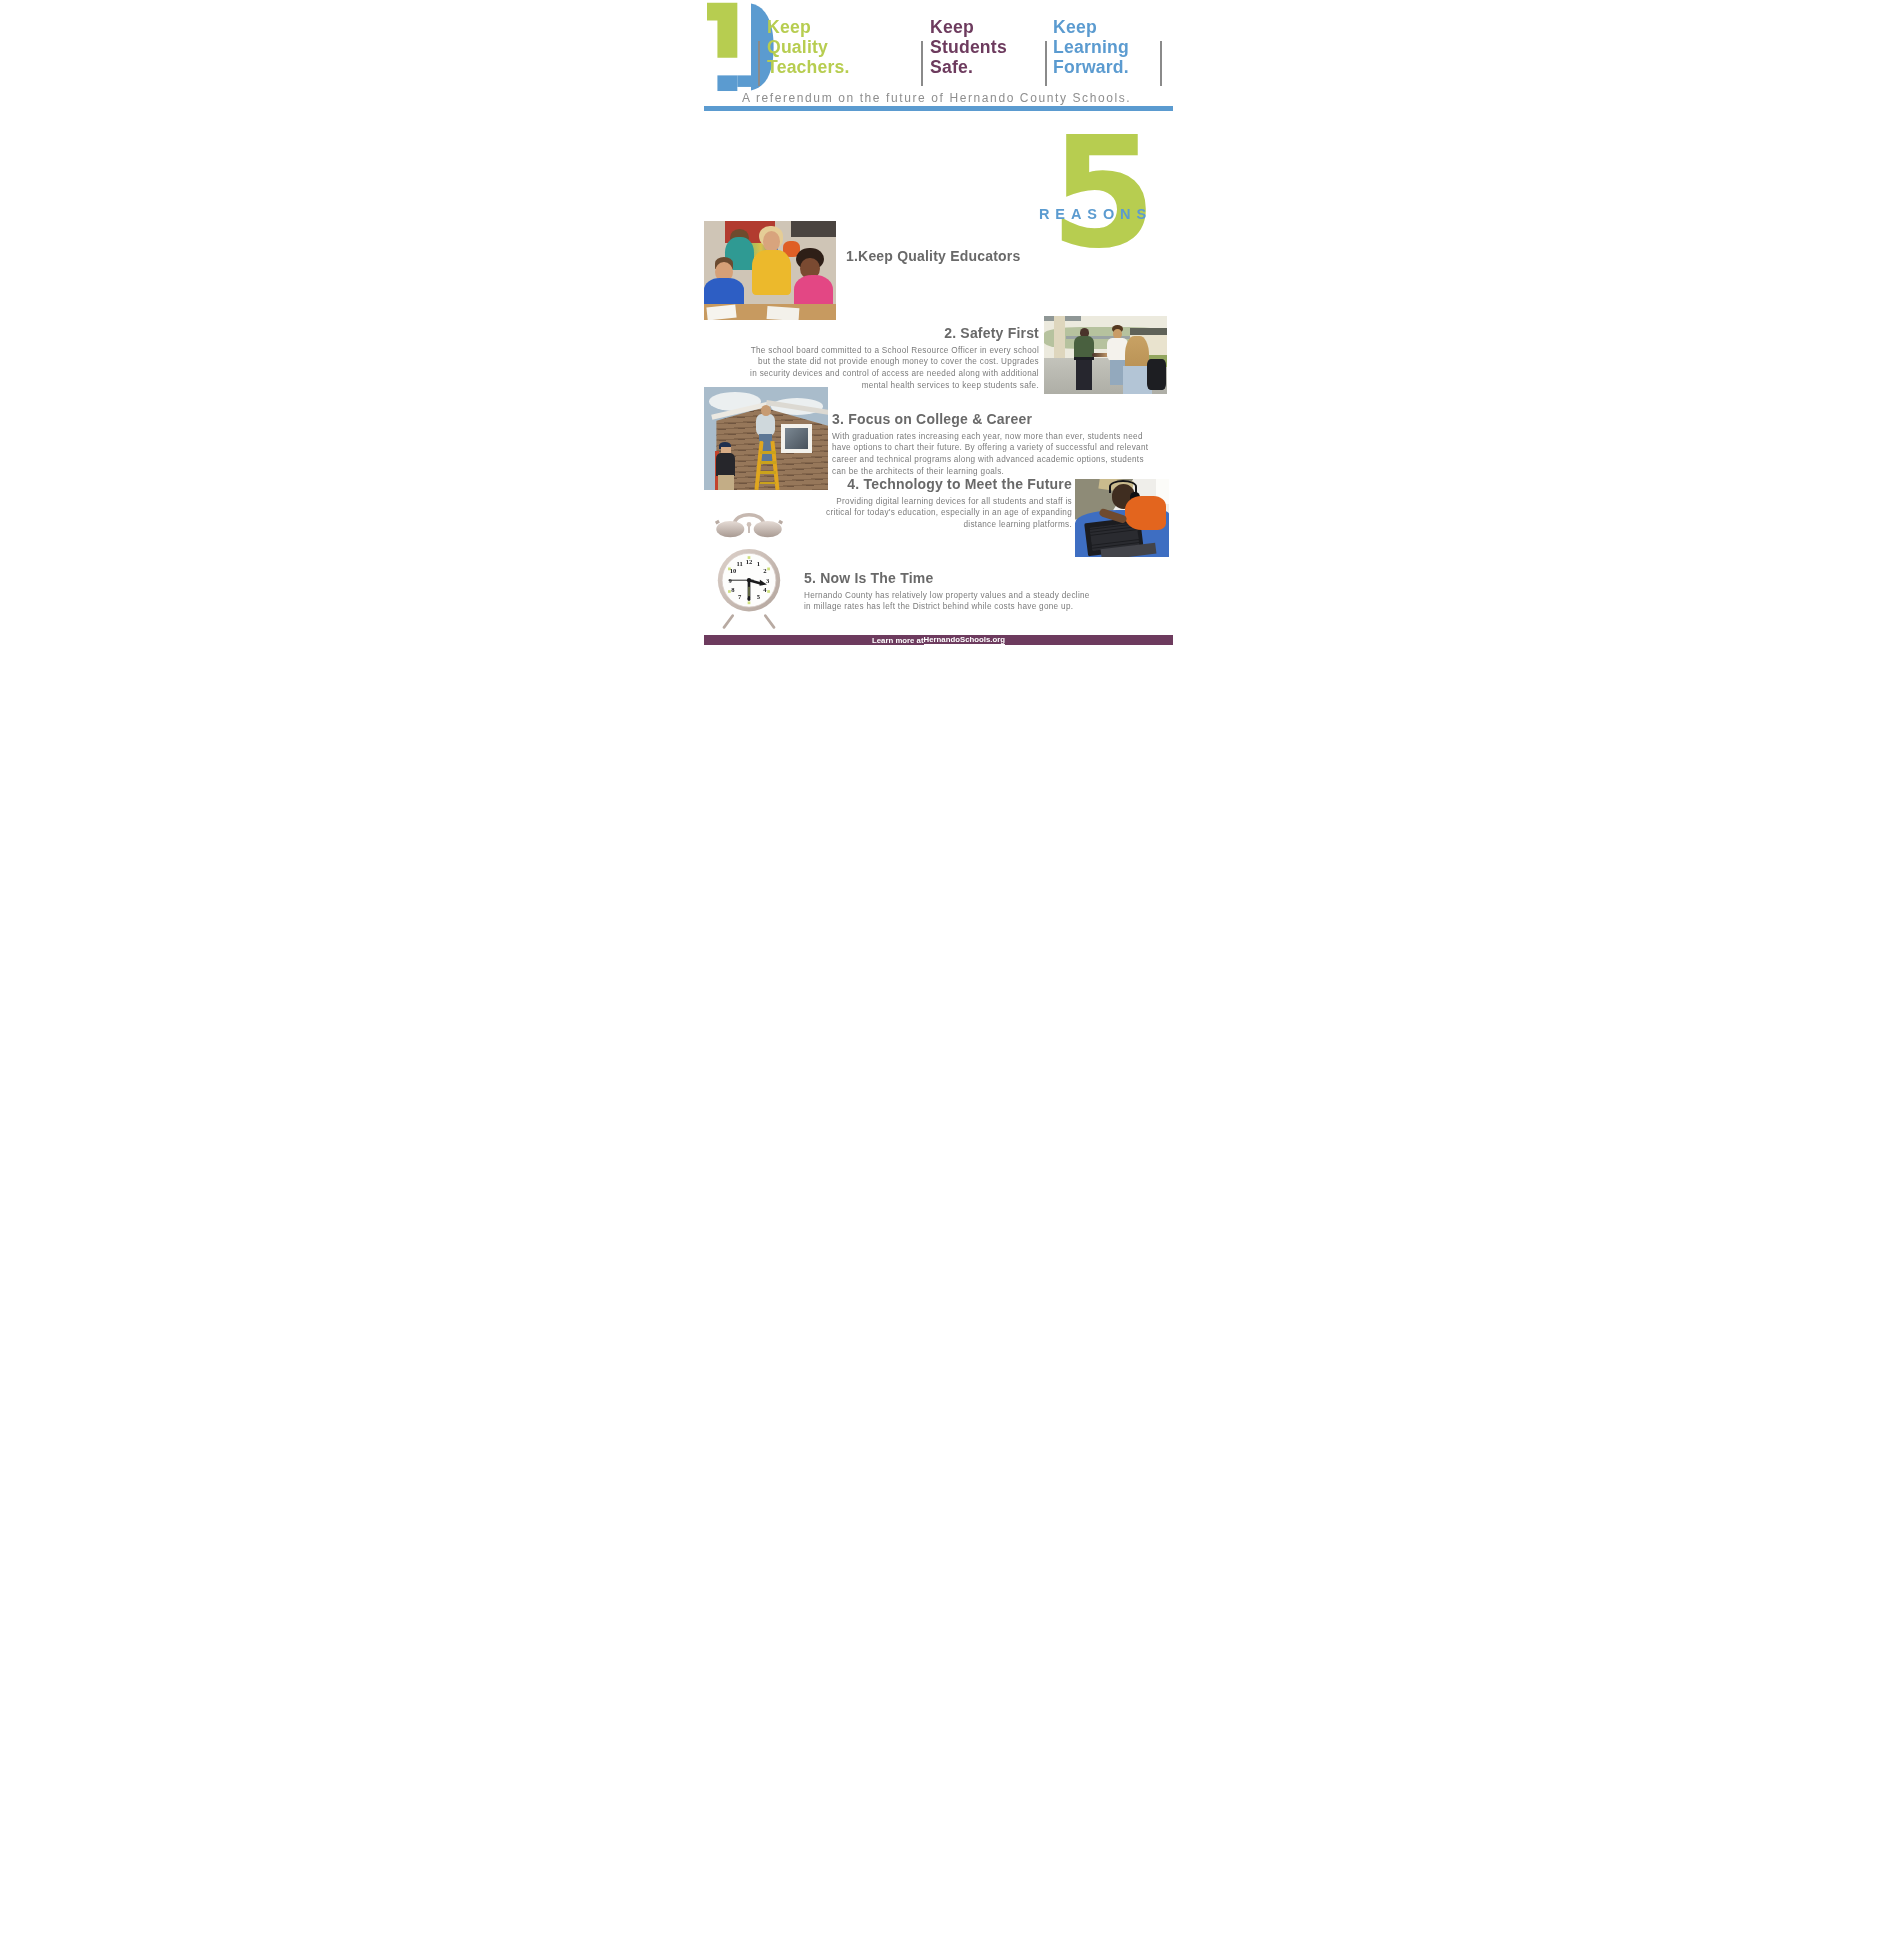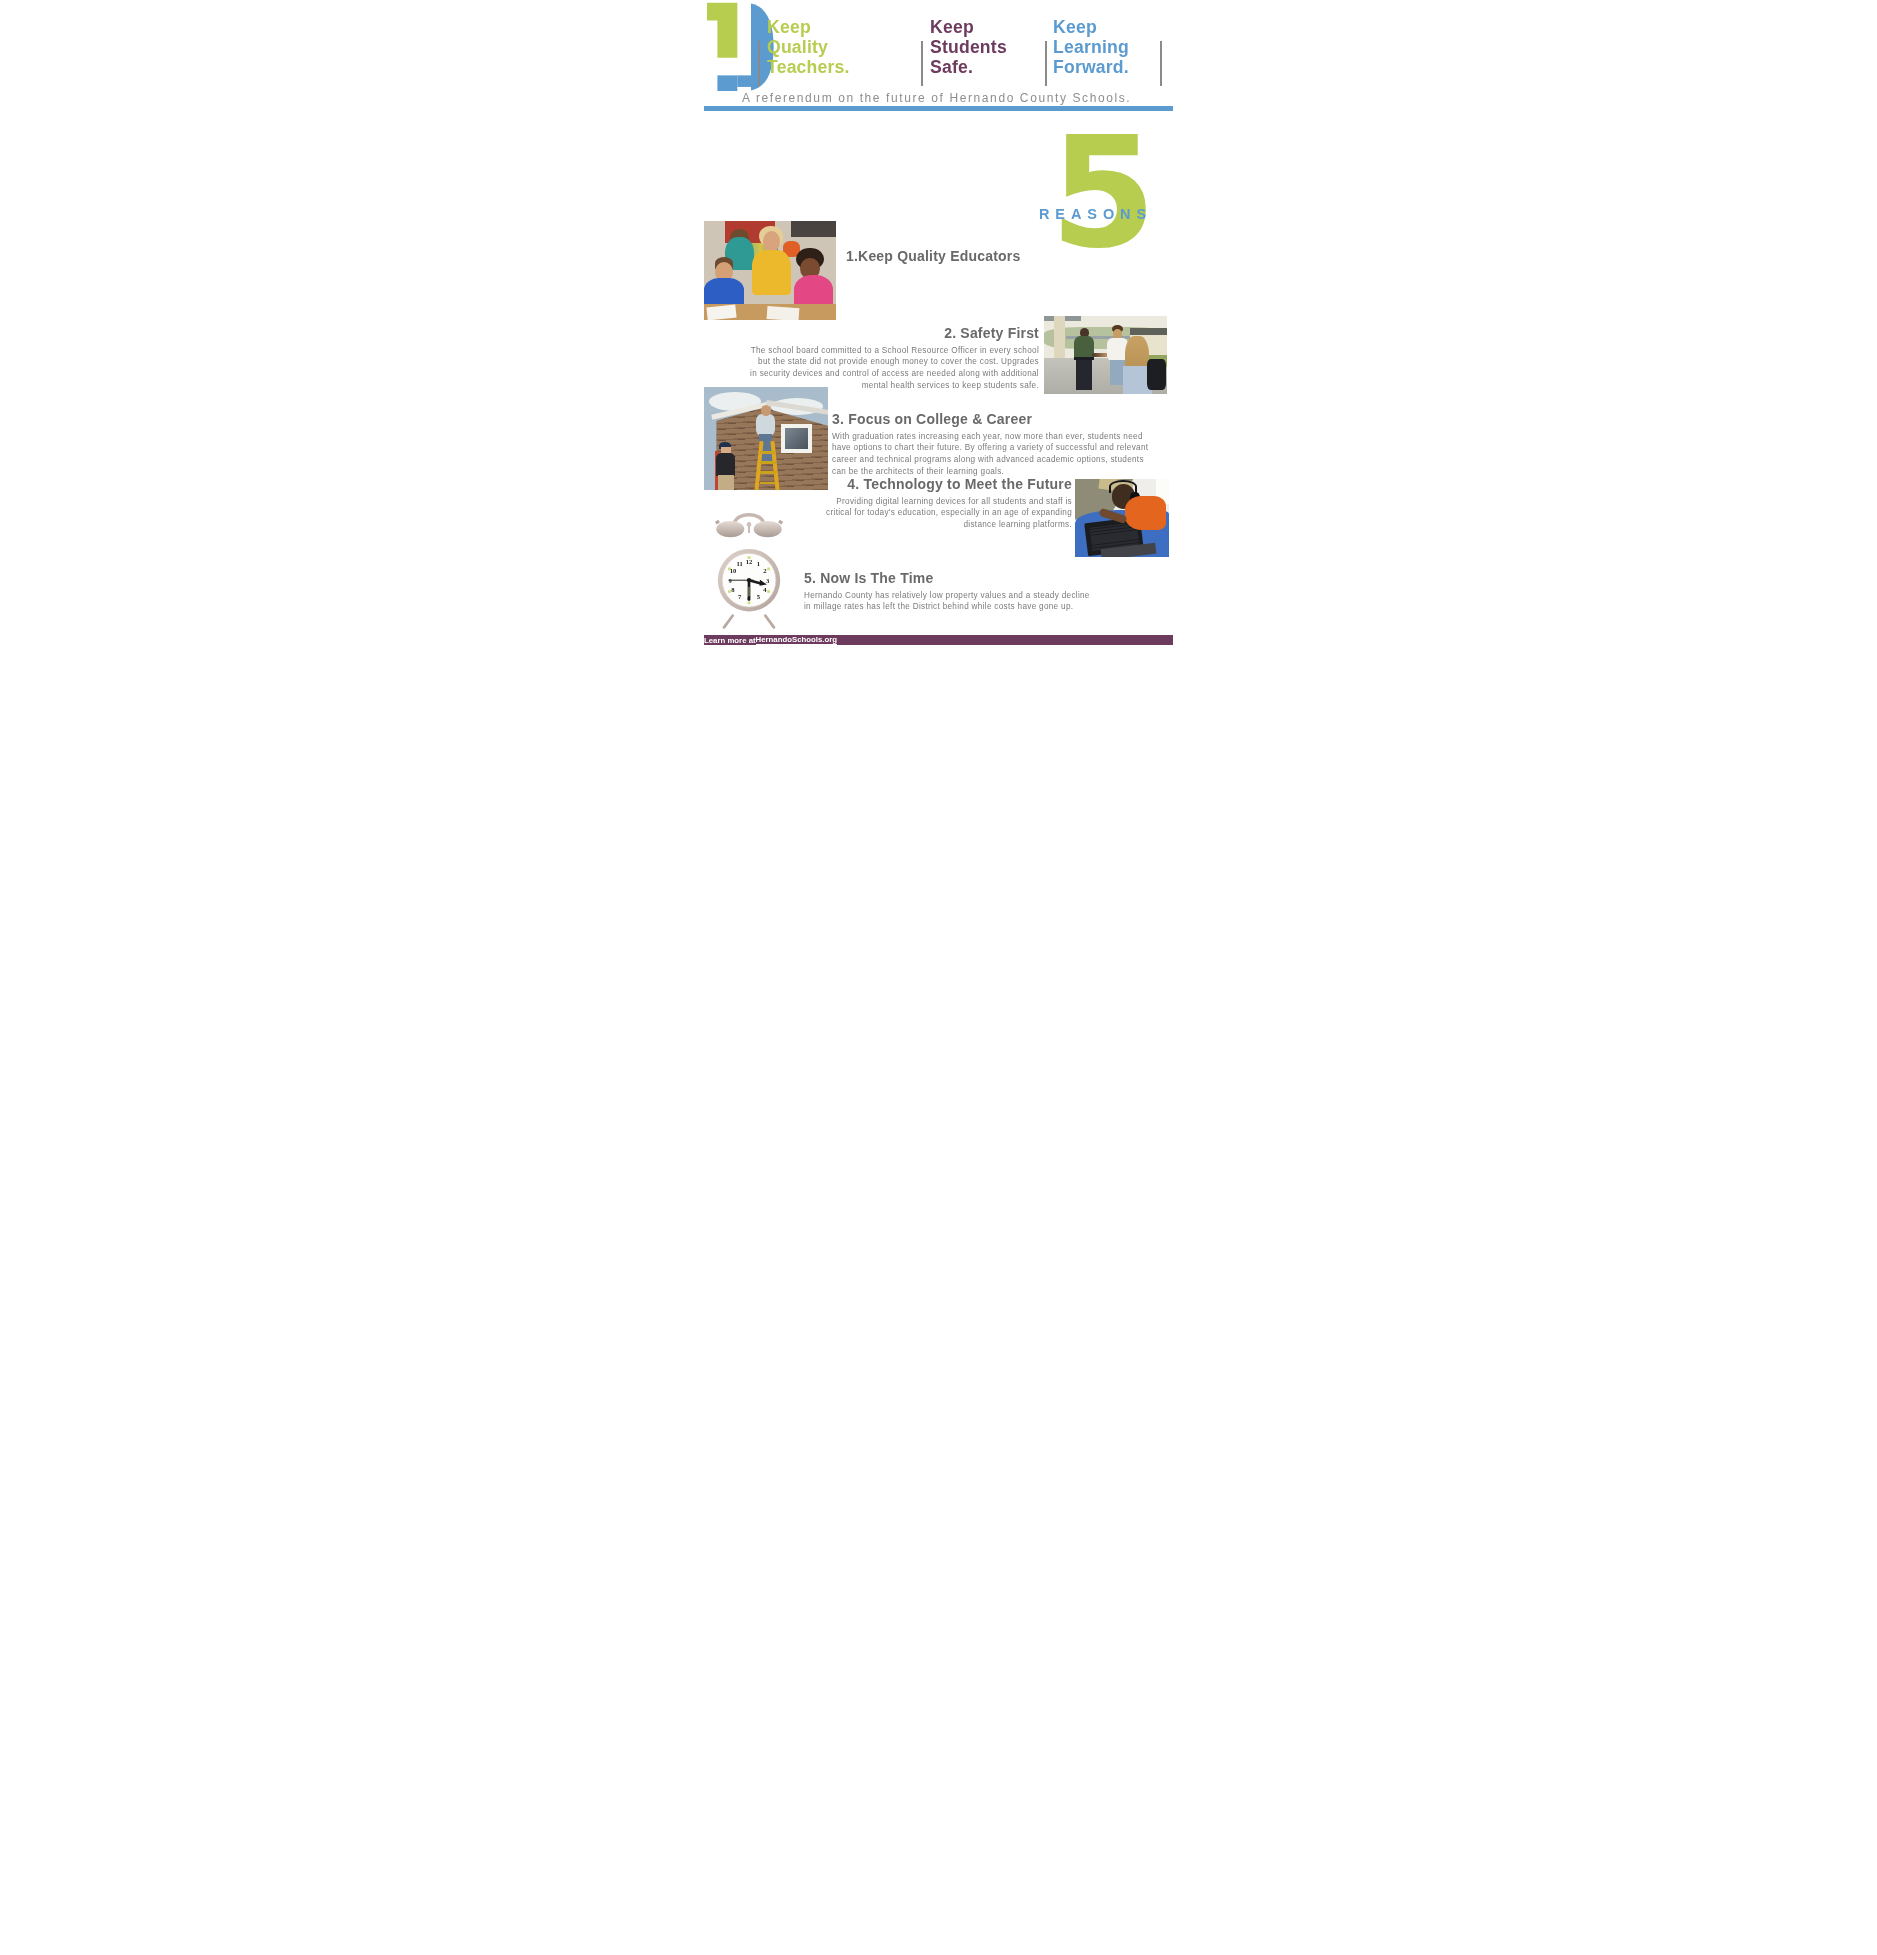--- a/index.html
+++ b/index.html
@@ -124,21 +124,21 @@
   .p4-screen{left:28%;top:86%;width:58%;height:14%;background:#43444a;transform:rotate(-7deg);}
   .p4-band{left:36%;top:1%;width:30%;height:17%;border:2.3px solid #141417;border-bottom:none;
            border-radius:50% 50% 0 0;box-sizing:border-box;}
   .p4-head{left:39%;top:7%;width:25%;height:31%;background:#3f2d20;border-radius:50%;}
   .p4-earcup{left:58%;top:17%;width:11%;height:17%;background:#0f0f13;border-radius:40%;}
   .p4-shirt{left:53%;top:22%;width:44%;height:44%;background:#e3651e;border-radius:40% 30% 20% 40%;}
   .p4-arm{left:26%;top:42%;width:30%;height:10%;background:#6f4a2f;transform:rotate(18deg);border-radius:4.7px;}
 
   
   .footer{position:absolute;left:0;top:635px;width:469px;height:10.6px;background:#6d3b5e;
-          display:flex;align-items:center;color:#fff;font-size:7.8px;font-weight:700;}
+          display:flex;align-items:center;justify-content:center;color:#fff;font-size:7.8px;font-weight:700;}
   .flink{color:#fff;text-decoration:none;border-bottom:1.2px solid #fff;cursor:pointer;}
 
   .clocksvg text{font-family:"Liberation Serif","DejaVu Serif",serif;font-weight:700;font-size:17px;fill:#1c1c1e;text-anchor:middle;}
 </style>
 </head>
 <body>
 
 <div class="page">
 
   <svg class="logo clocksafe" viewBox="0 0 720 950">

